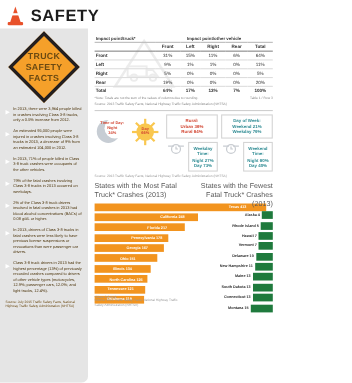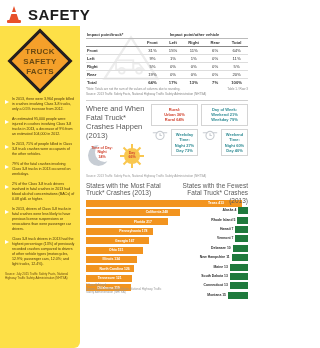--- a/index.html
+++ b/index.html
@@ -36,21 +36,21 @@
   }
   .header-title {
     font-size: 15px; font-weight: bold; letter-spacing: 0.5px; color: #1c1c1c;
   }
   
   .stage { position: relative; width: 250px; height: 322px; }
   
   .left-panel {
     position: absolute; left: 0; top: 0;
     width: 80px; height: 322px;
-    background: #fde047;
+    background: #e5e5e5;
     border-radius: 0 0 6px 0;
     padding: 2px 4px 4px 4px;
     overflow: hidden;
   }
   .diamond-wrap {
     position: relative; width: 72px; height: 66px; margin: 0 auto 3px auto;
   }
   .diamond {
     position: absolute; left: 50%; top: 50%;
     width: 46px; height: 46px;
@@ -351,21 +351,20 @@
       <div class="tbl-note">
         <span>Source: 2013 Traffic Safety Facts, National Highway Traffic Safety Administration (NHTSA)</span>
       </div>
     </div>
 
     <div class="divider"></div>
 
     <div>
       <div class="ww-row">
         <div class="ww-left">
-          <div class="sec-title">Where and When Fatal Truck* Crashes Happen (2013)</div>
           <div class="sun-moon">
             <div class="moon"></div>
             <div class="sun">
               <div class="sun-ray" style="transform:rotate(0deg)"></div>
               <div class="sun-ray" style="transform:rotate(45deg)"></div>
               <div class="sun-ray" style="transform:rotate(90deg)"></div>
               <div class="sun-ray" style="transform:rotate(135deg)"></div>
               <div class="sun-core"></div>
             </div>
             <div class="tod-label">

